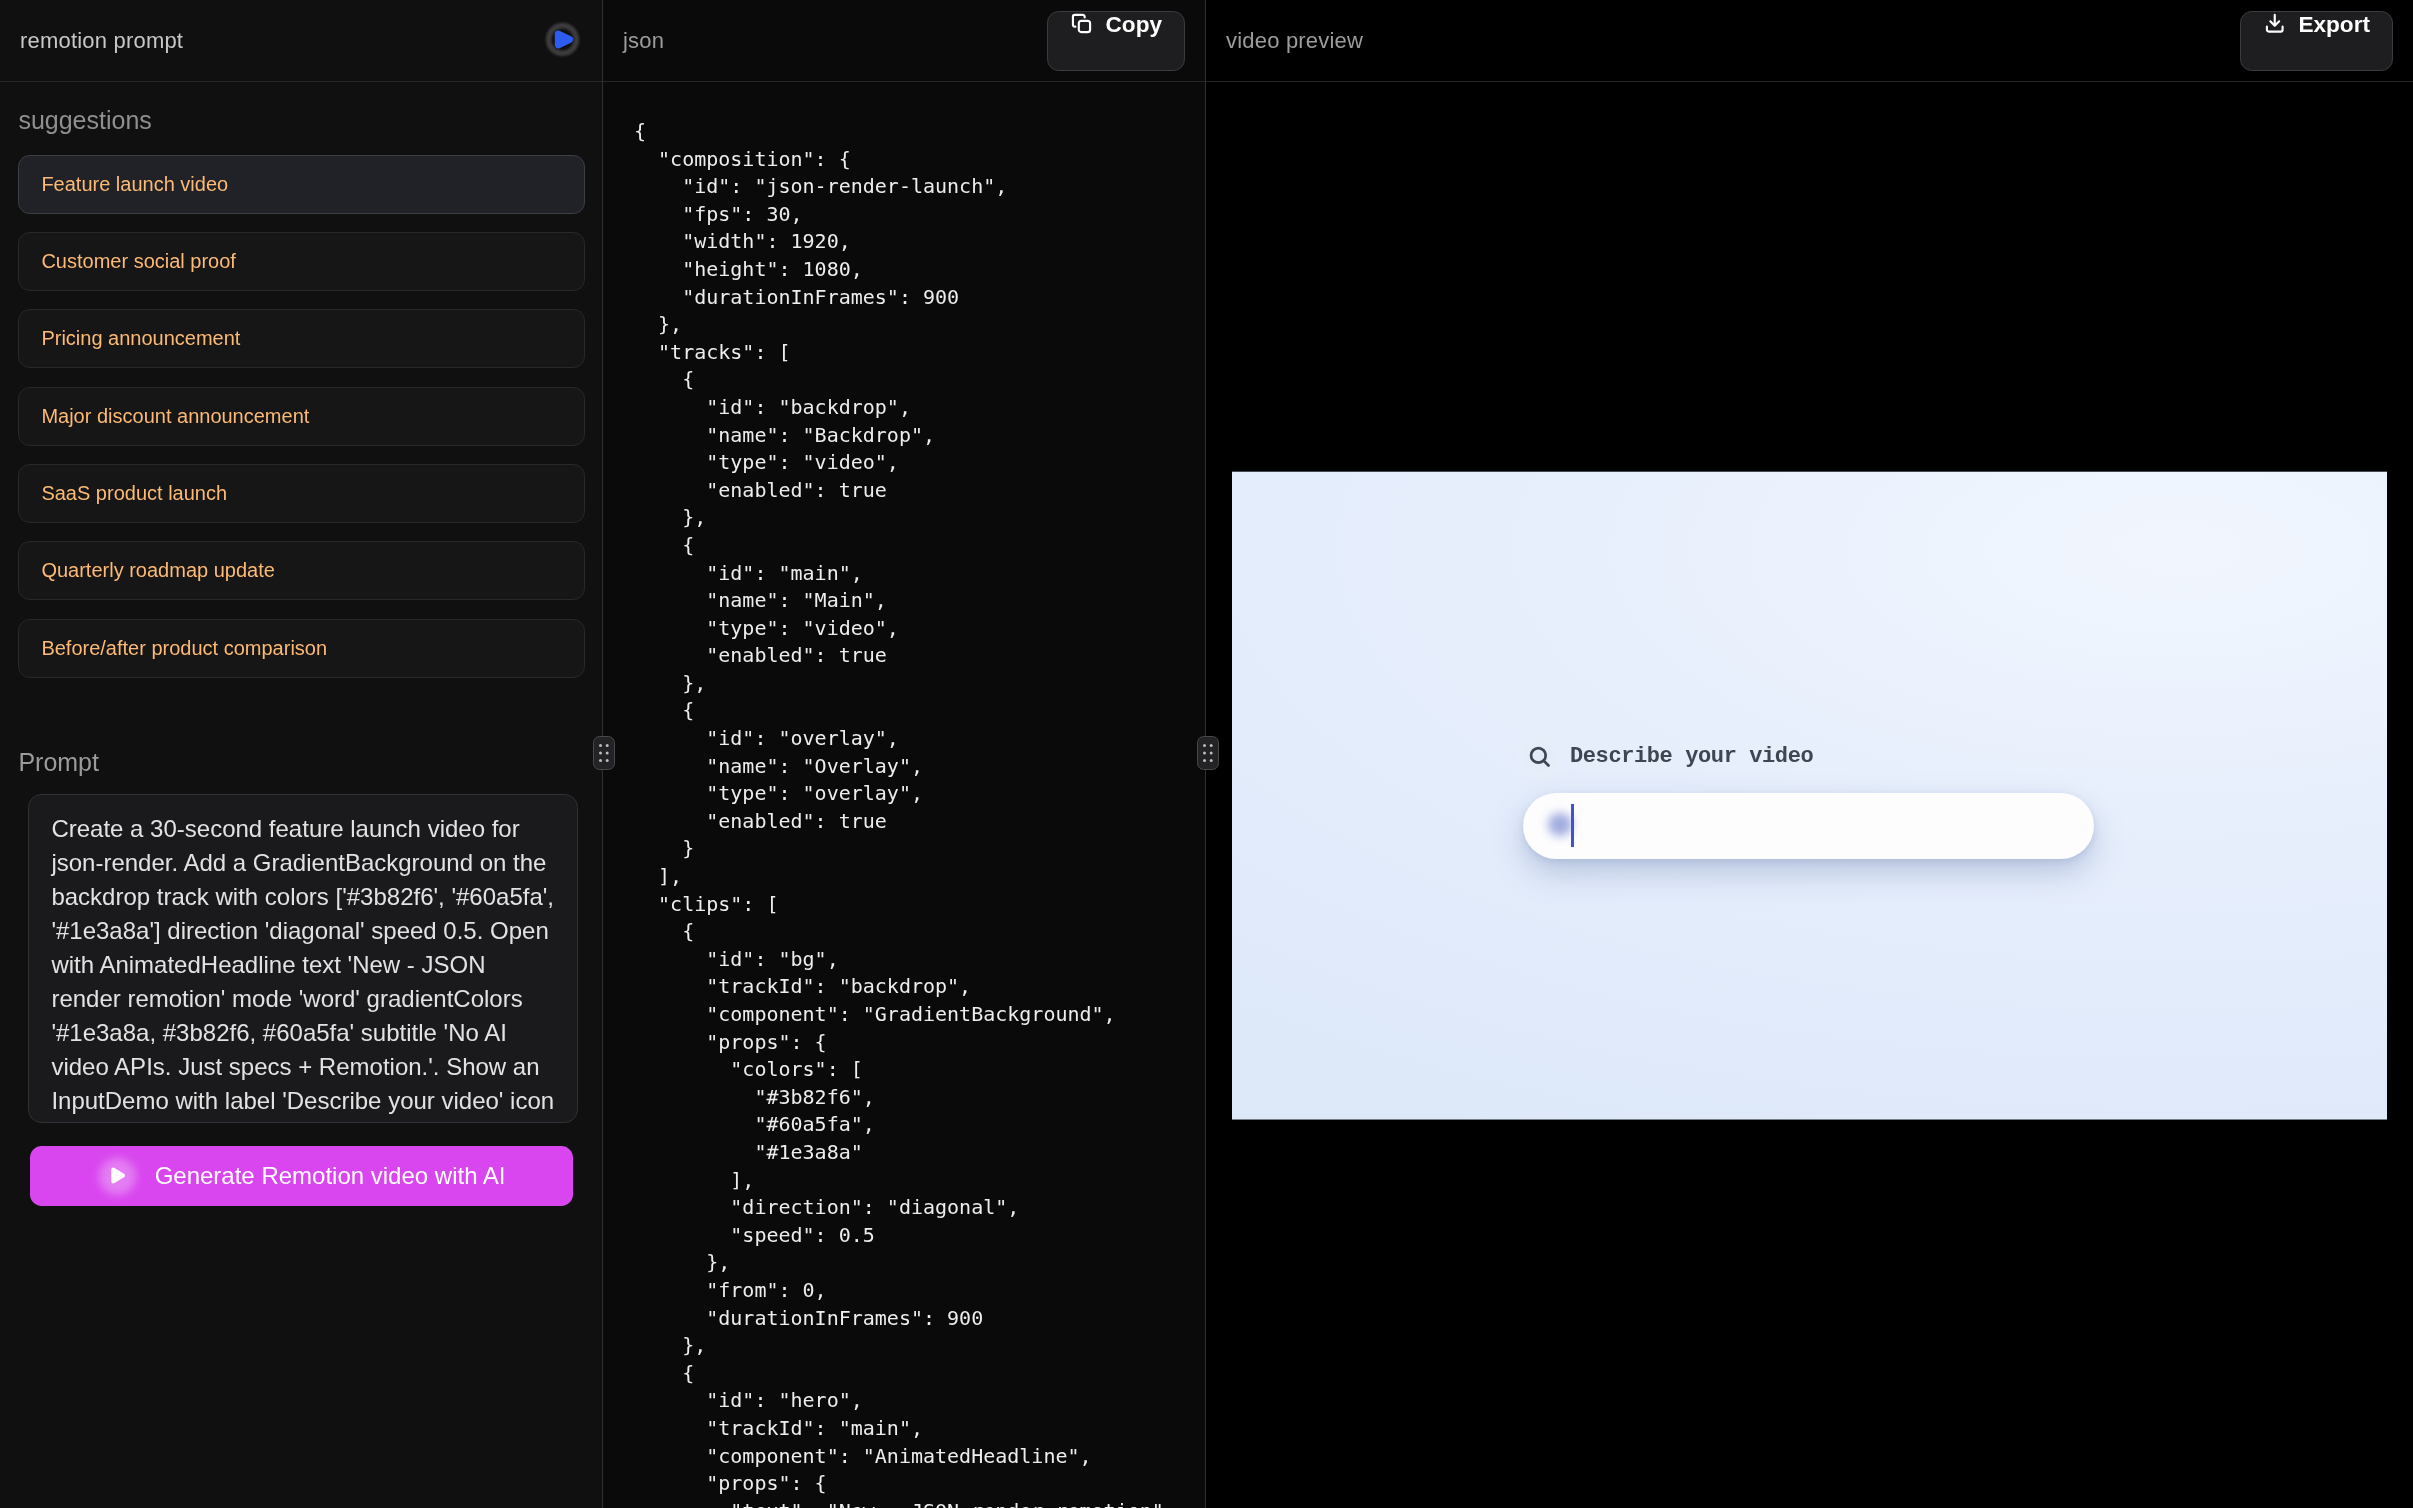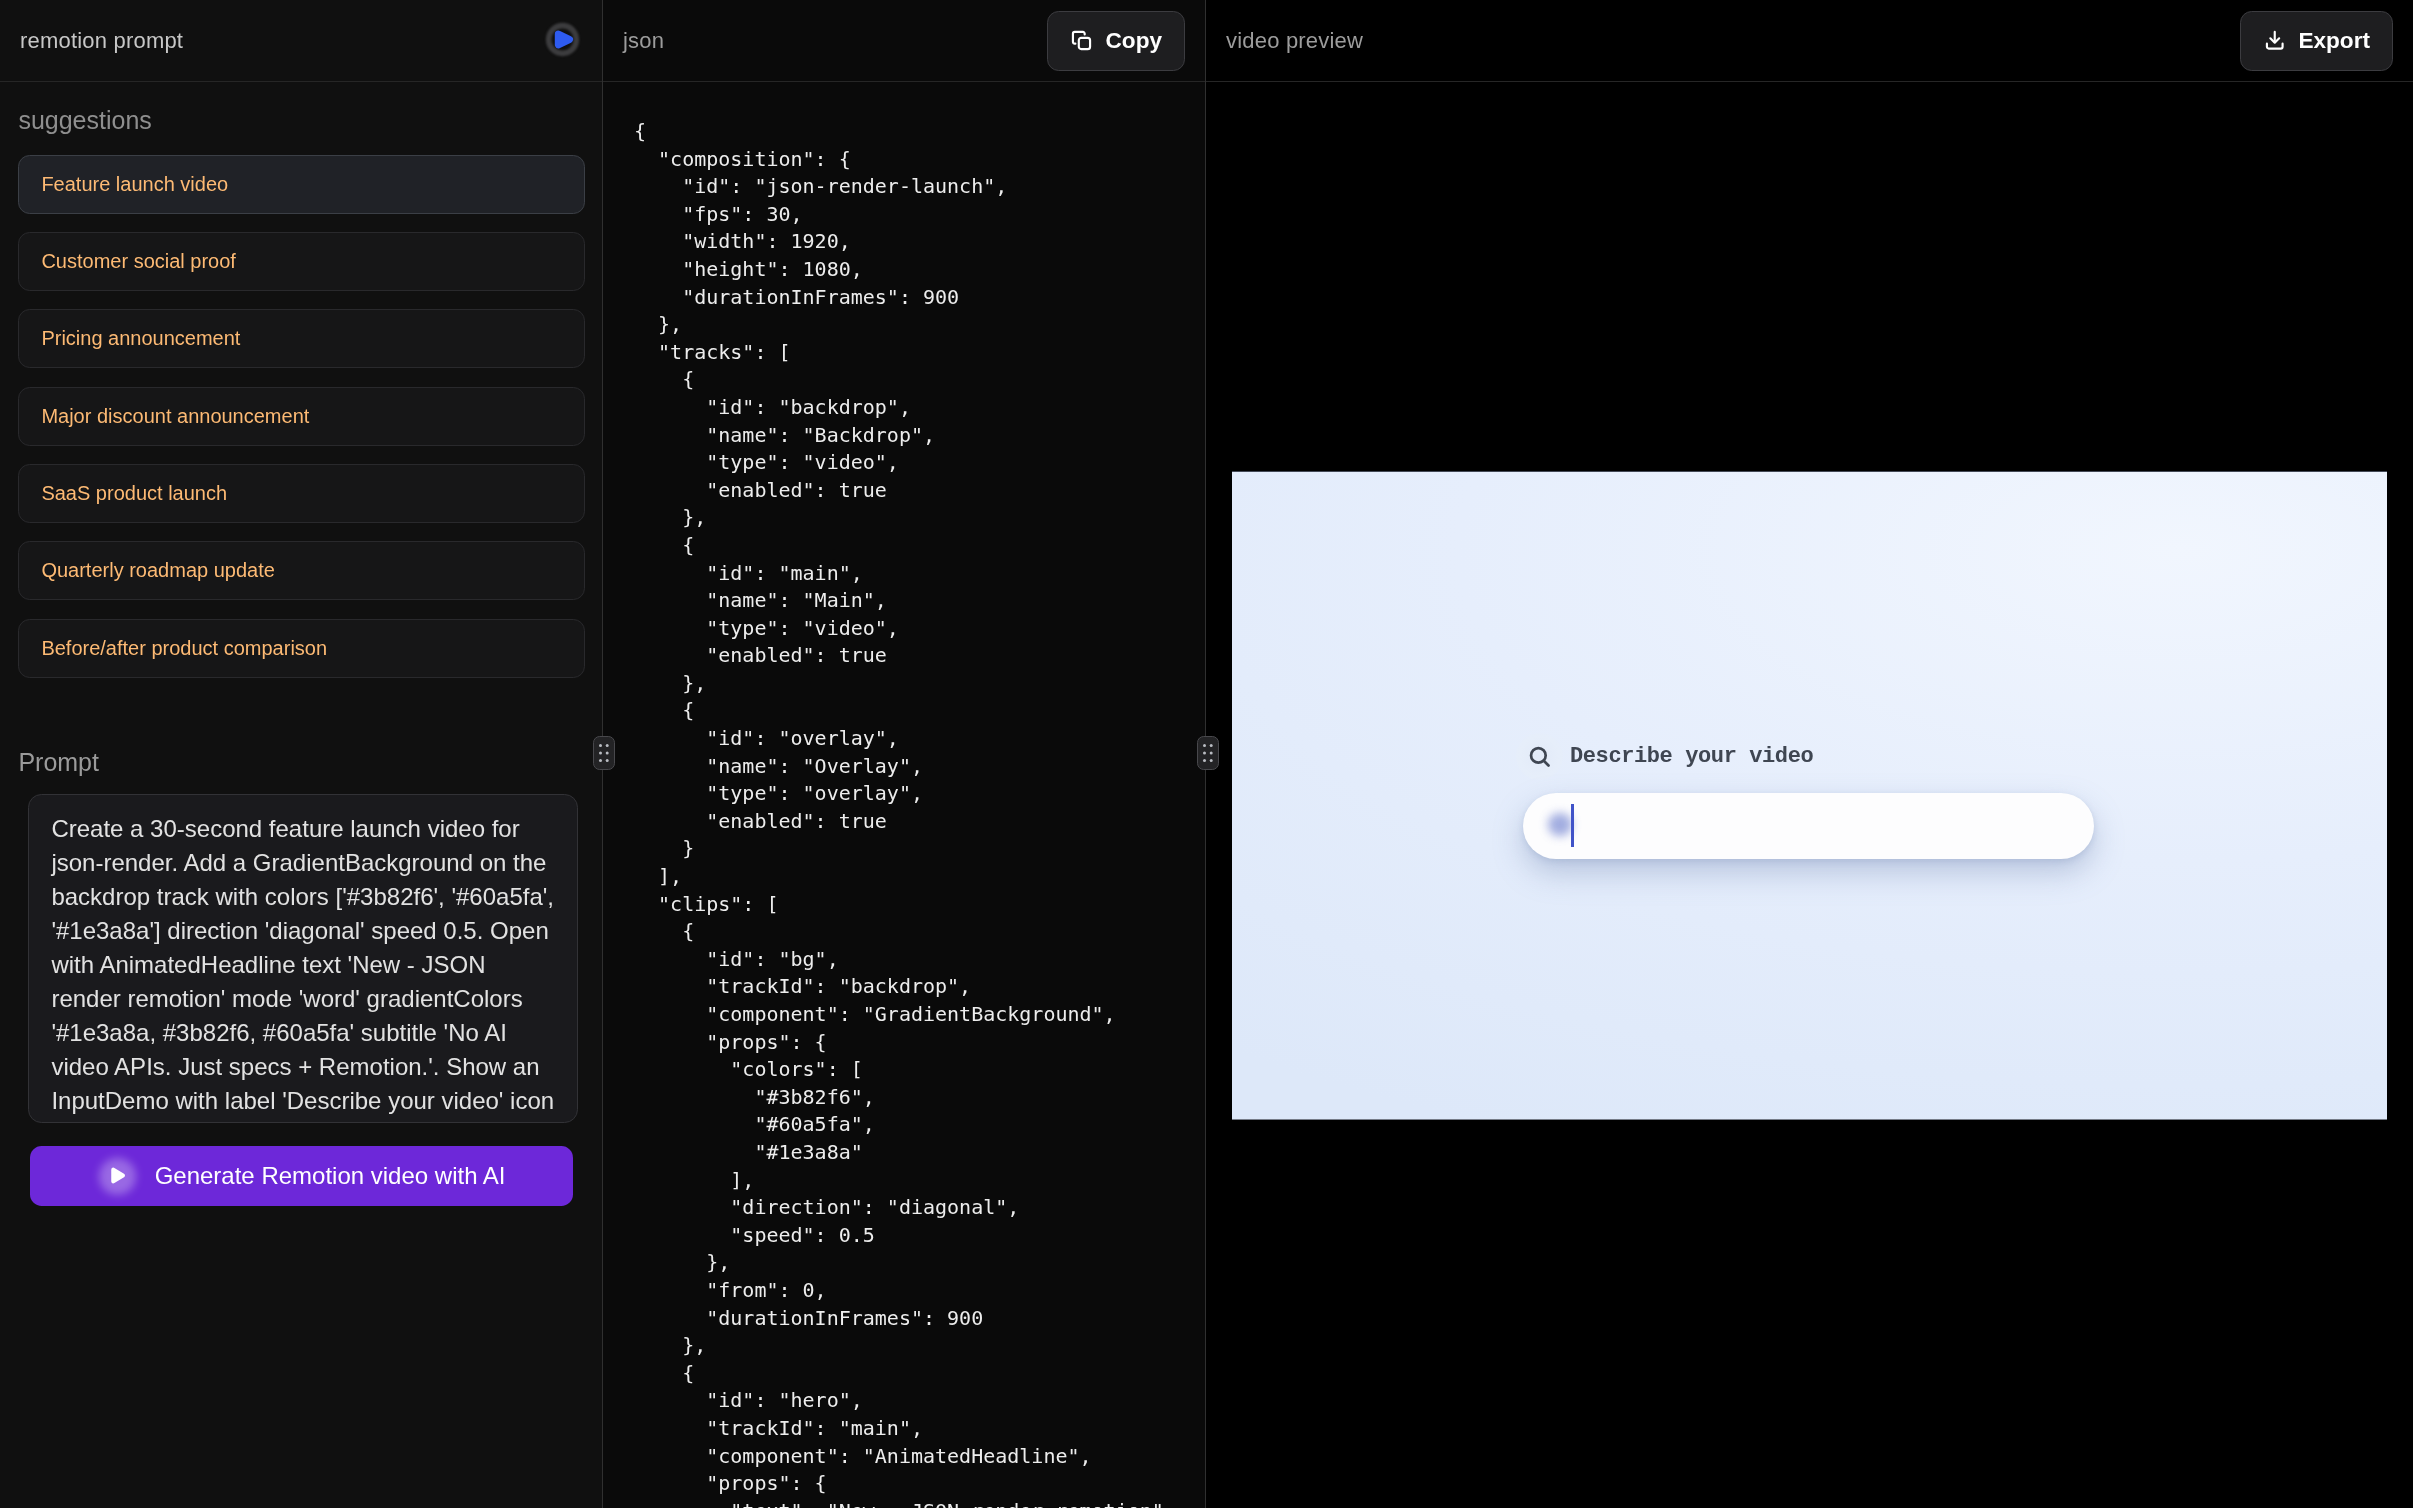--- a/index.html
+++ b/index.html
@@ -18,21 +18,21 @@
   .panel-right { flex:1;       background:#000; }
 
   .panel-header {
     height:82px; display:flex; align-items:center; justify-content:space-between;
     padding:0 20px; border-bottom:1.7px solid #262626;
   }
   .panel-title { font-size:22px; color:#c7c7c7; letter-spacing:0.2px; }
   .panel-mid .panel-title, .panel-right .panel-title { color:#9c9c9c; }
 
   .hdr-btn {
-    display:flex; align-items:center; gap:11.7px; height:60px; padding:0 22px;
+    display:flex; gap:11.7px; height:60px; padding:0 22px;
     background:#1e1e20; border:1.7px solid #3c3c40; border-radius:11.7px;
     color:#fff; font-size:22.6px; font-weight:600; font-family:inherit; cursor:pointer;
   }
   .hdr-btn svg { display:block; }
 
   
   .left-body { padding:0 18.4px; }
   .section-label { font-size:25px; color:#8f8f8f; }
   .sugg-label { margin-top:23.5px; }
   .sugg-list { margin-top:20px; }
@@ -45,21 +45,21 @@
 
   .prompt-label { margin-top:70px; color:#9b9b9b; }
   .prompt-box {
     display:block; margin:17px 0 0 10px; width:550px; height:329px;
     background:#1a1a1d; border:1.7px solid #323236; border-radius:13.4px;
     padding:17px 22px; resize:none; overflow:hidden; outline:none;
     color:#e2e2e2; font-size:24px; line-height:34px; font-family:"Liberation Sans", sans-serif;
   }
   .generate-btn {
     margin:23.5px 0 0 11.7px; width:543px; height:60px; border:none; border-radius:11.7px;
-    background:#6d28d9; color:#fff; font-size:24px; font-weight:500; font-family:inherit;
+    background:#d946ef; color:#fff; font-size:24px; font-weight:500; font-family:inherit;
     display:flex; align-items:center; justify-content:center; gap:17px; cursor:pointer;
   }
   .gen-icon { position:relative; width:40px; height:40px; flex:0 0 auto; }
   .gen-halo {
     position:absolute; inset:1.7px; border-radius:50%;
     background:rgba(255,255,255,0.30); filter:blur(4.2px);
   }
   .gen-icon svg { position:relative; display:block; margin:6.7px auto 0; }
 
   

